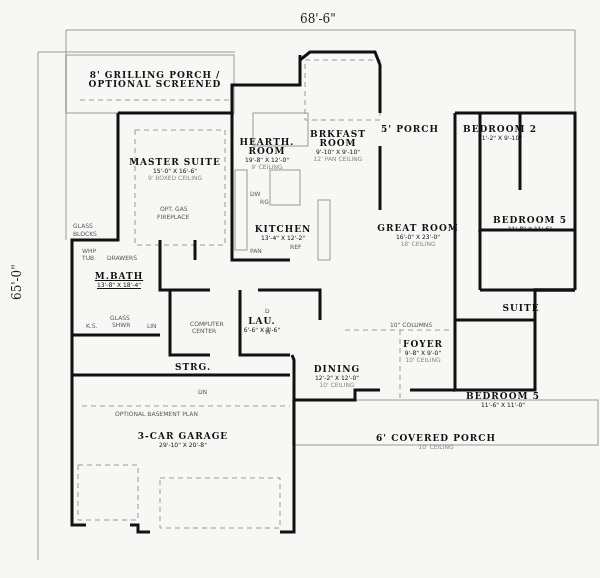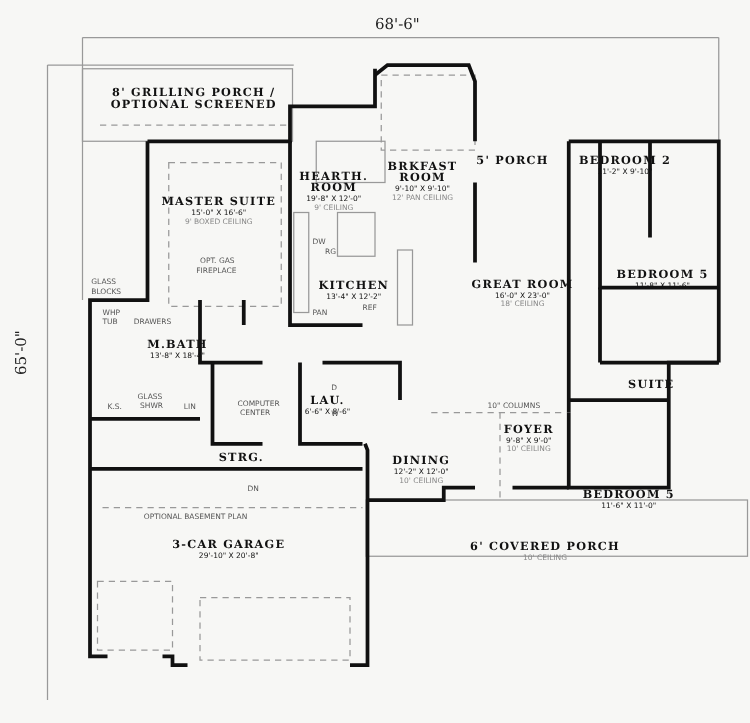--- a/index.html
+++ b/index.html
@@ -120,21 +120,21 @@
   <span class="t">GREAT ROOM</span>
   <span class="d">16'-0" X 23'-0"</span>
   <span class="c">18' CEILING</span>
 </div>
 
 <div class="lbl" style="left:530px; top:216px;">
   <span class="t">BEDROOM 5</span>
   <span class="d">11'-8" X 11'-6"</span>
 </div>
 
-<div class="lbl" style="left:142px; top:272px;">
+<div class="lbl" style="left:119px; top:272px;text-decoration:underline;">
   <span class="t">M.BATH</span>
   <span class="d">13'-8" X 18'-4"</span>
 </div>
 
 <div class="lbl" style="left:521px; top:304px;">
   <span class="t">SUITE</span>
 </div>
 
 <div class="lbl" style="left:262px; top:317px;">
   <span class="t">LAU.</span>

